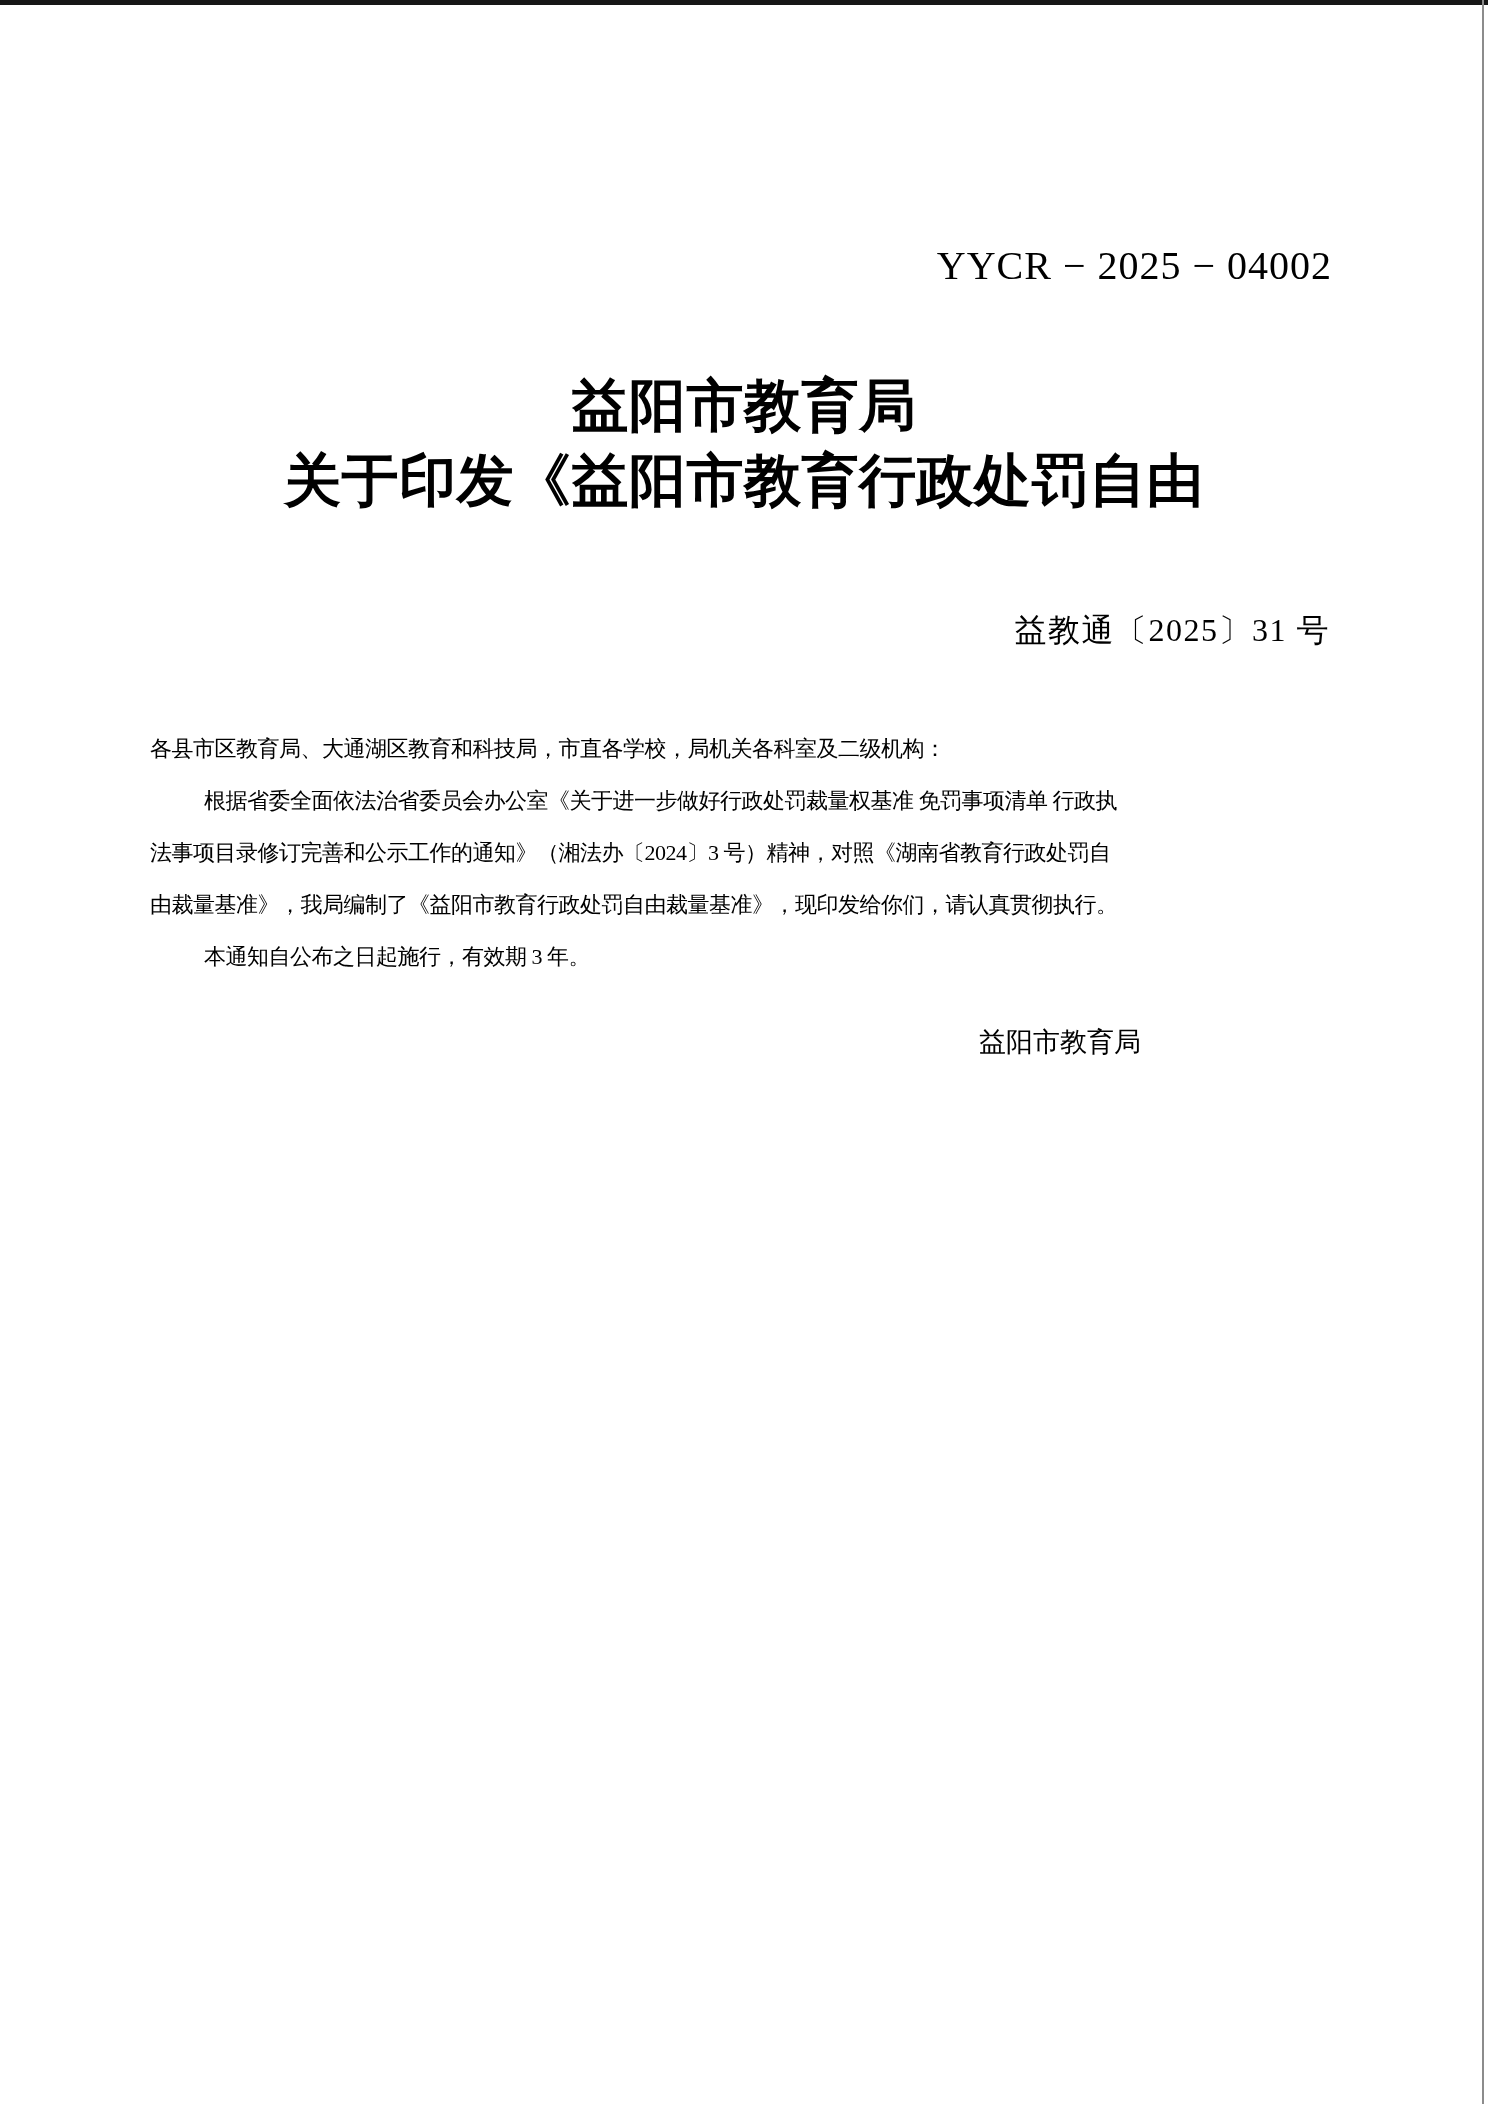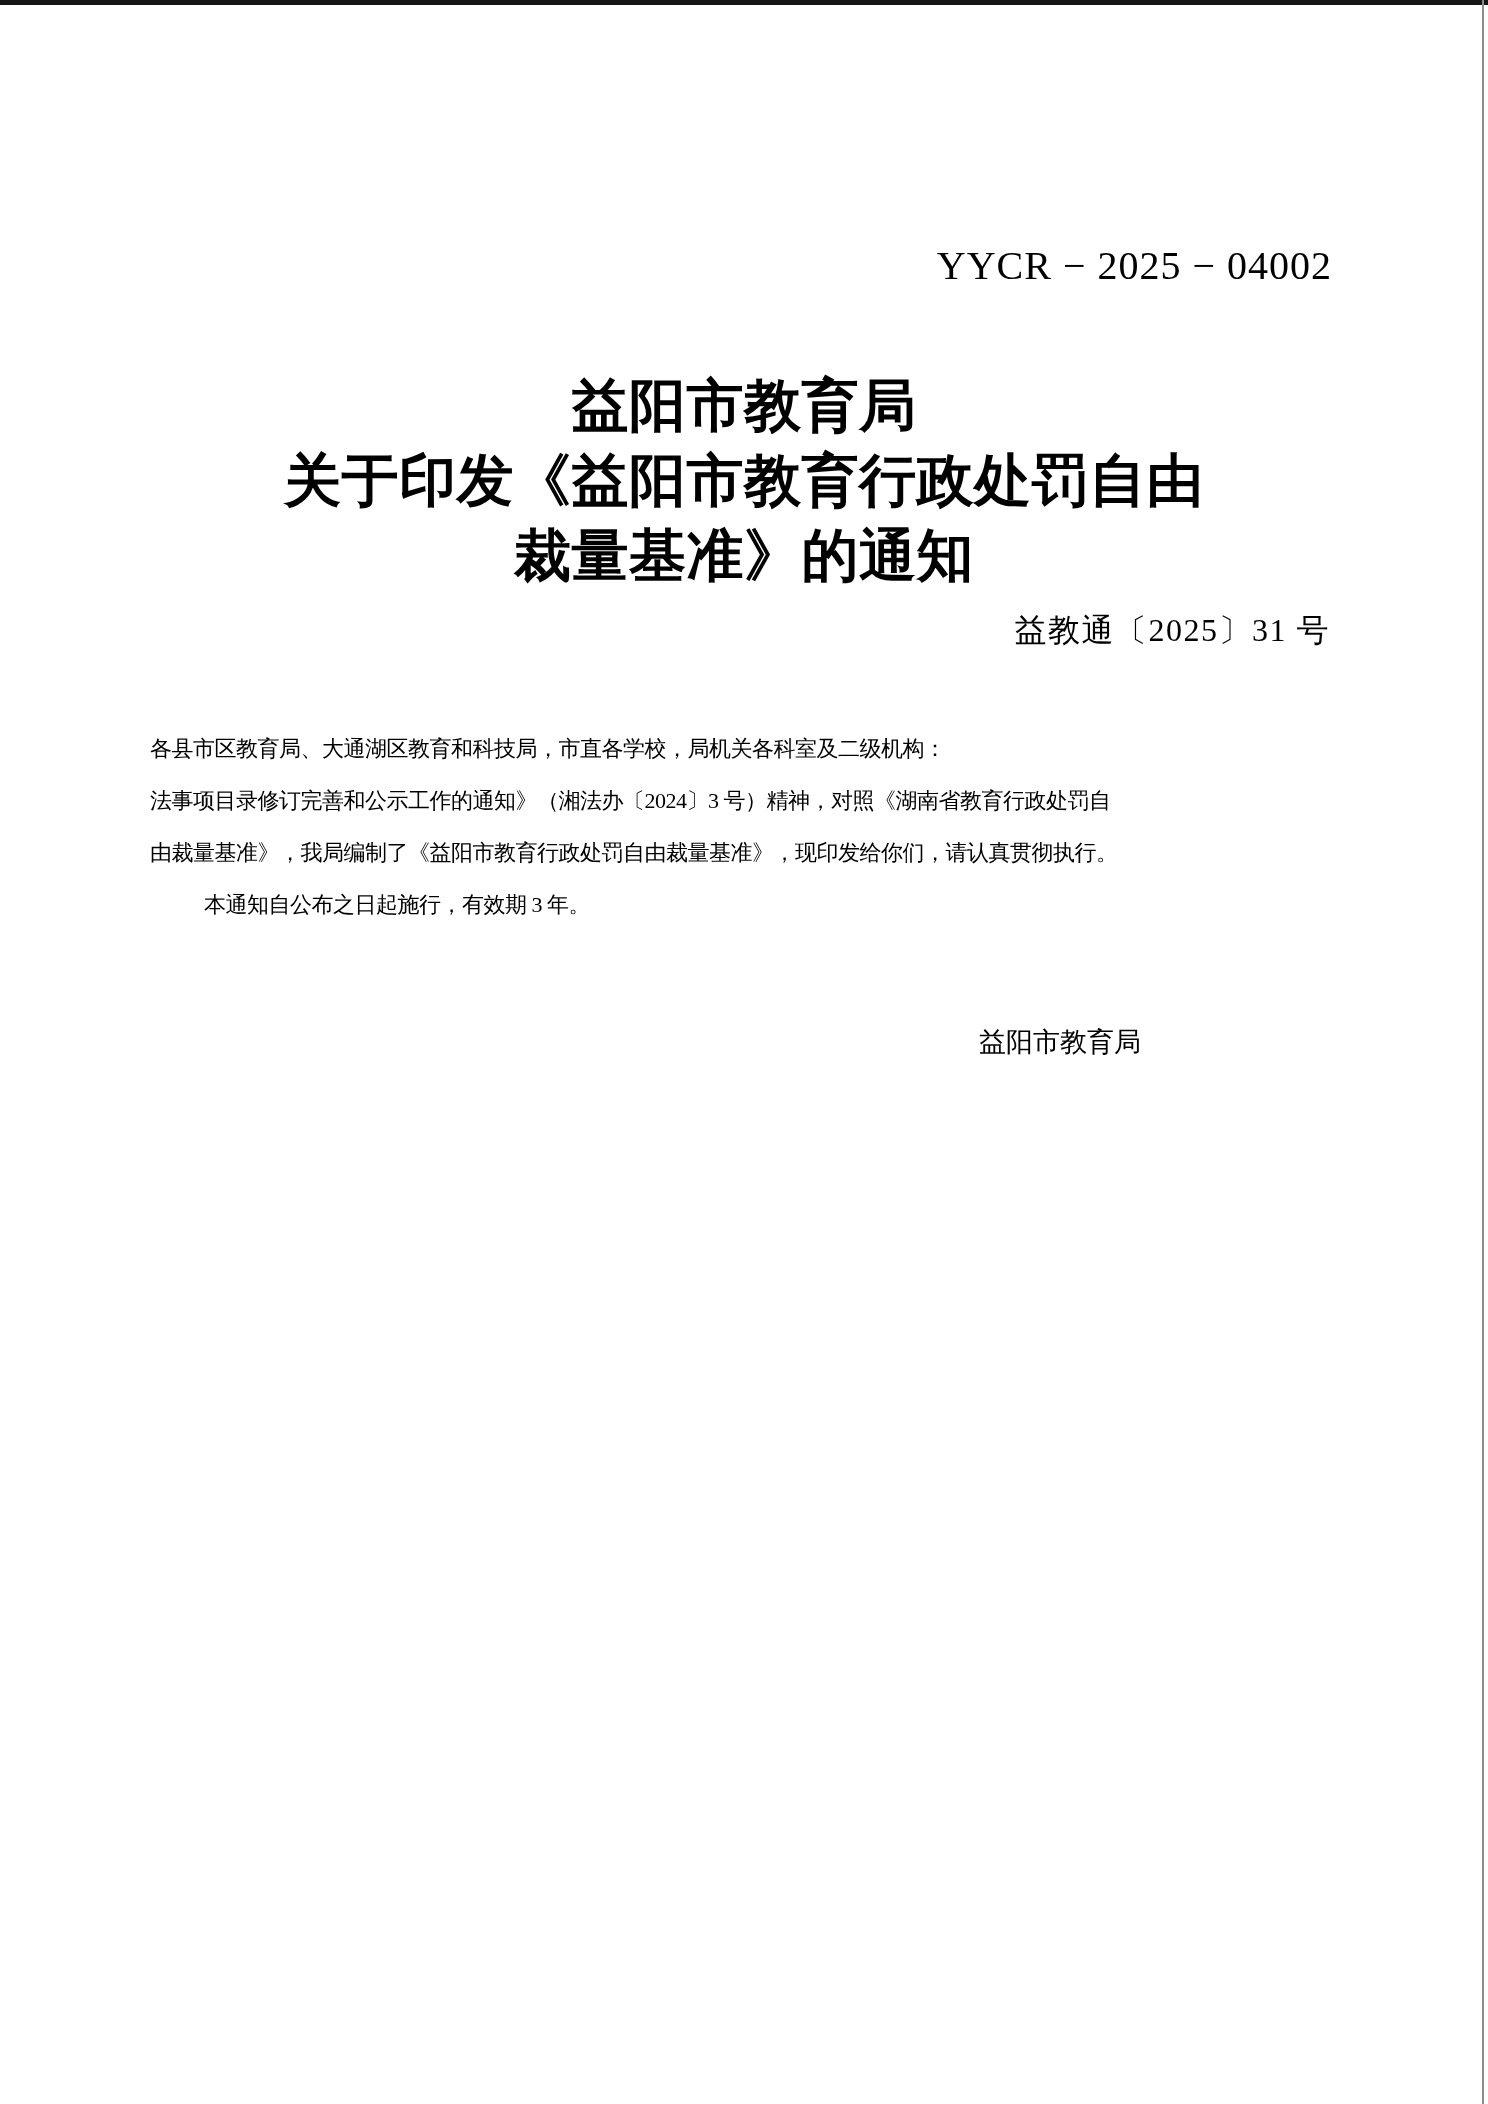--- a/index.html
+++ b/index.html
@@ -97,27 +97,27 @@
 <div class="page">
 
   <div class="top-bar"></div>
   <div class="right-border"></div>
 
   <div class="doc-ref">YYCR − 2025 − 04002</div>
 
   <div class="title-block">
     <div>益阳市教育局</div>
     <div>关于印发《益阳市教育行政处罚自由</div>
-    <div>裁量基准》的通知</div>
   </div>
 
   <div class="issue-number">益教通〔2025〕31 号</div>
 
   <div class="body-block">
     <span class="body-line">各县市区教育局、大通湖区教育和科技局，市直各学校，局机关各科室及二级机构：</span>
+    <span class="body-line indent">根据省委全面依法治省委员会办公室《关于进一步做好行政处罚裁量权基准 免罚事项清单 行政执</span>
     <span class="body-line">法事项目录修订完善和公示工作的通知》（湘法办〔2024〕3 号）精神，对照《湖南省教育行政处罚自</span>
     <span class="body-line">由裁量基准》，我局编制了《益阳市教育行政处罚自由裁量基准》，现印发给你们，请认真贯彻执行。</span>
     <span class="body-line indent">本通知自公布之日起施行，有效期 3 年。</span>
   </div>
 
   <div class="signature-block">
     <span class="signature-line">益阳市教育局</span>
   </div>
 
 </div>

